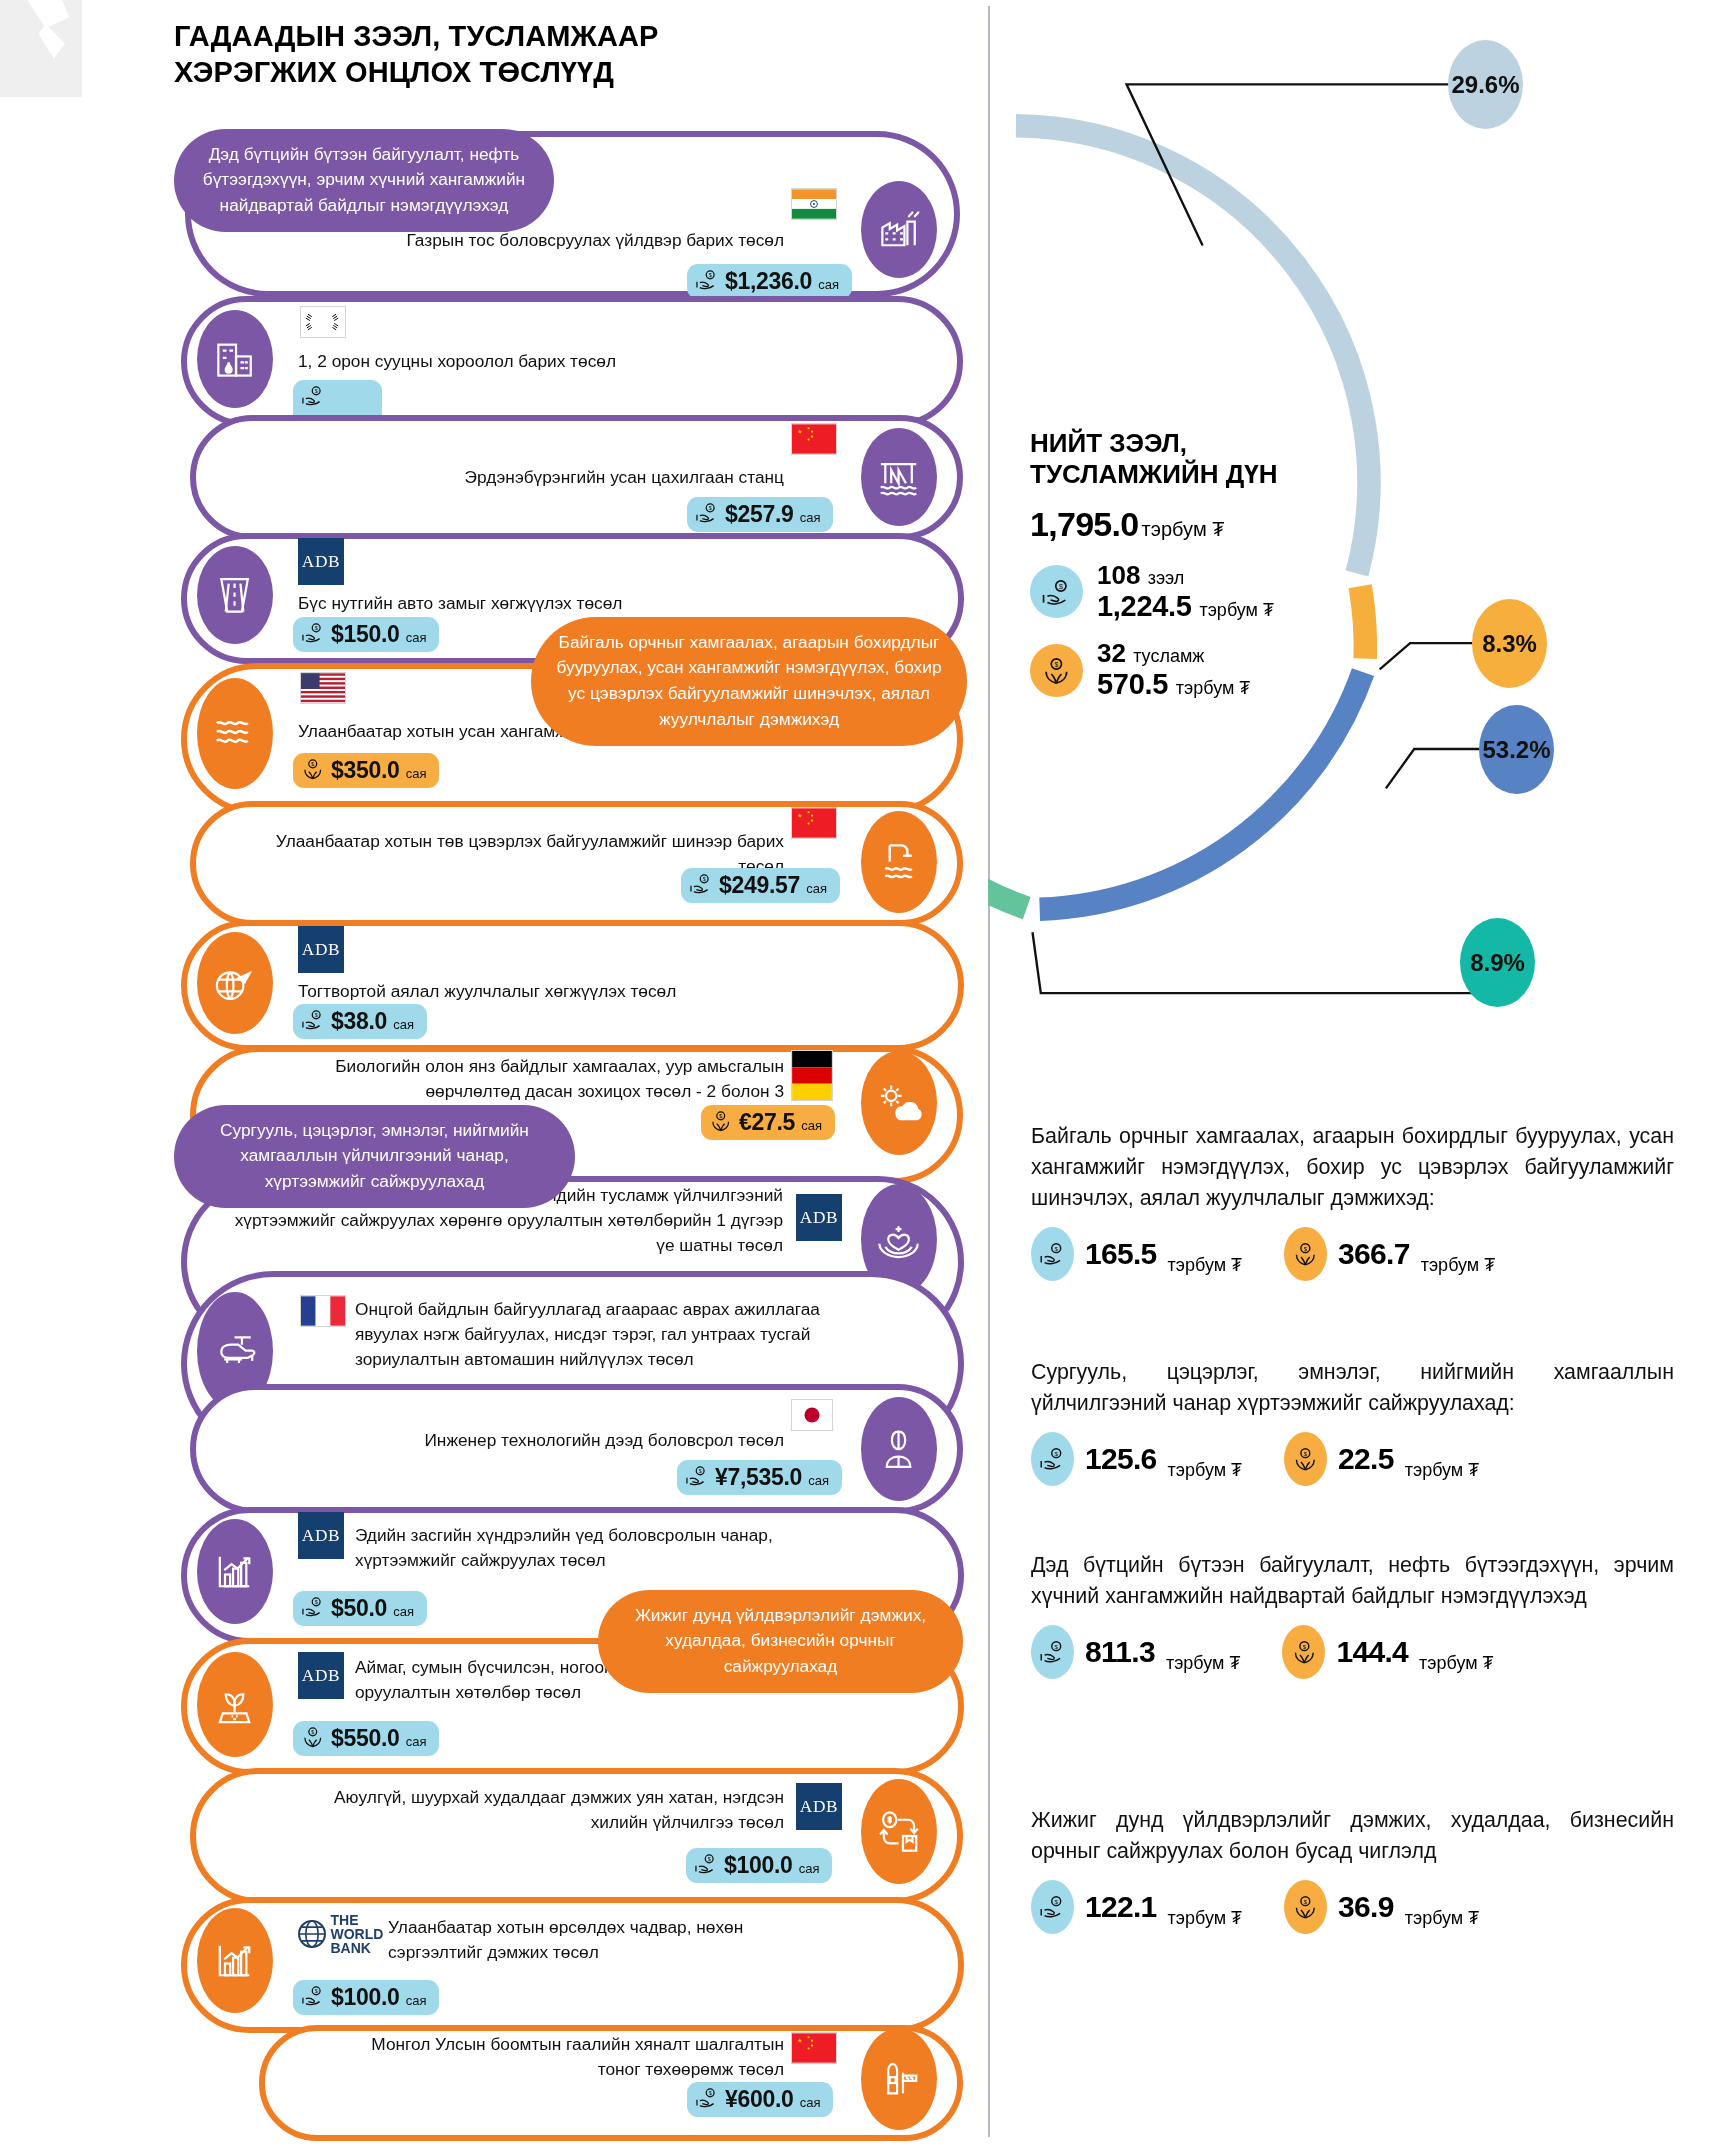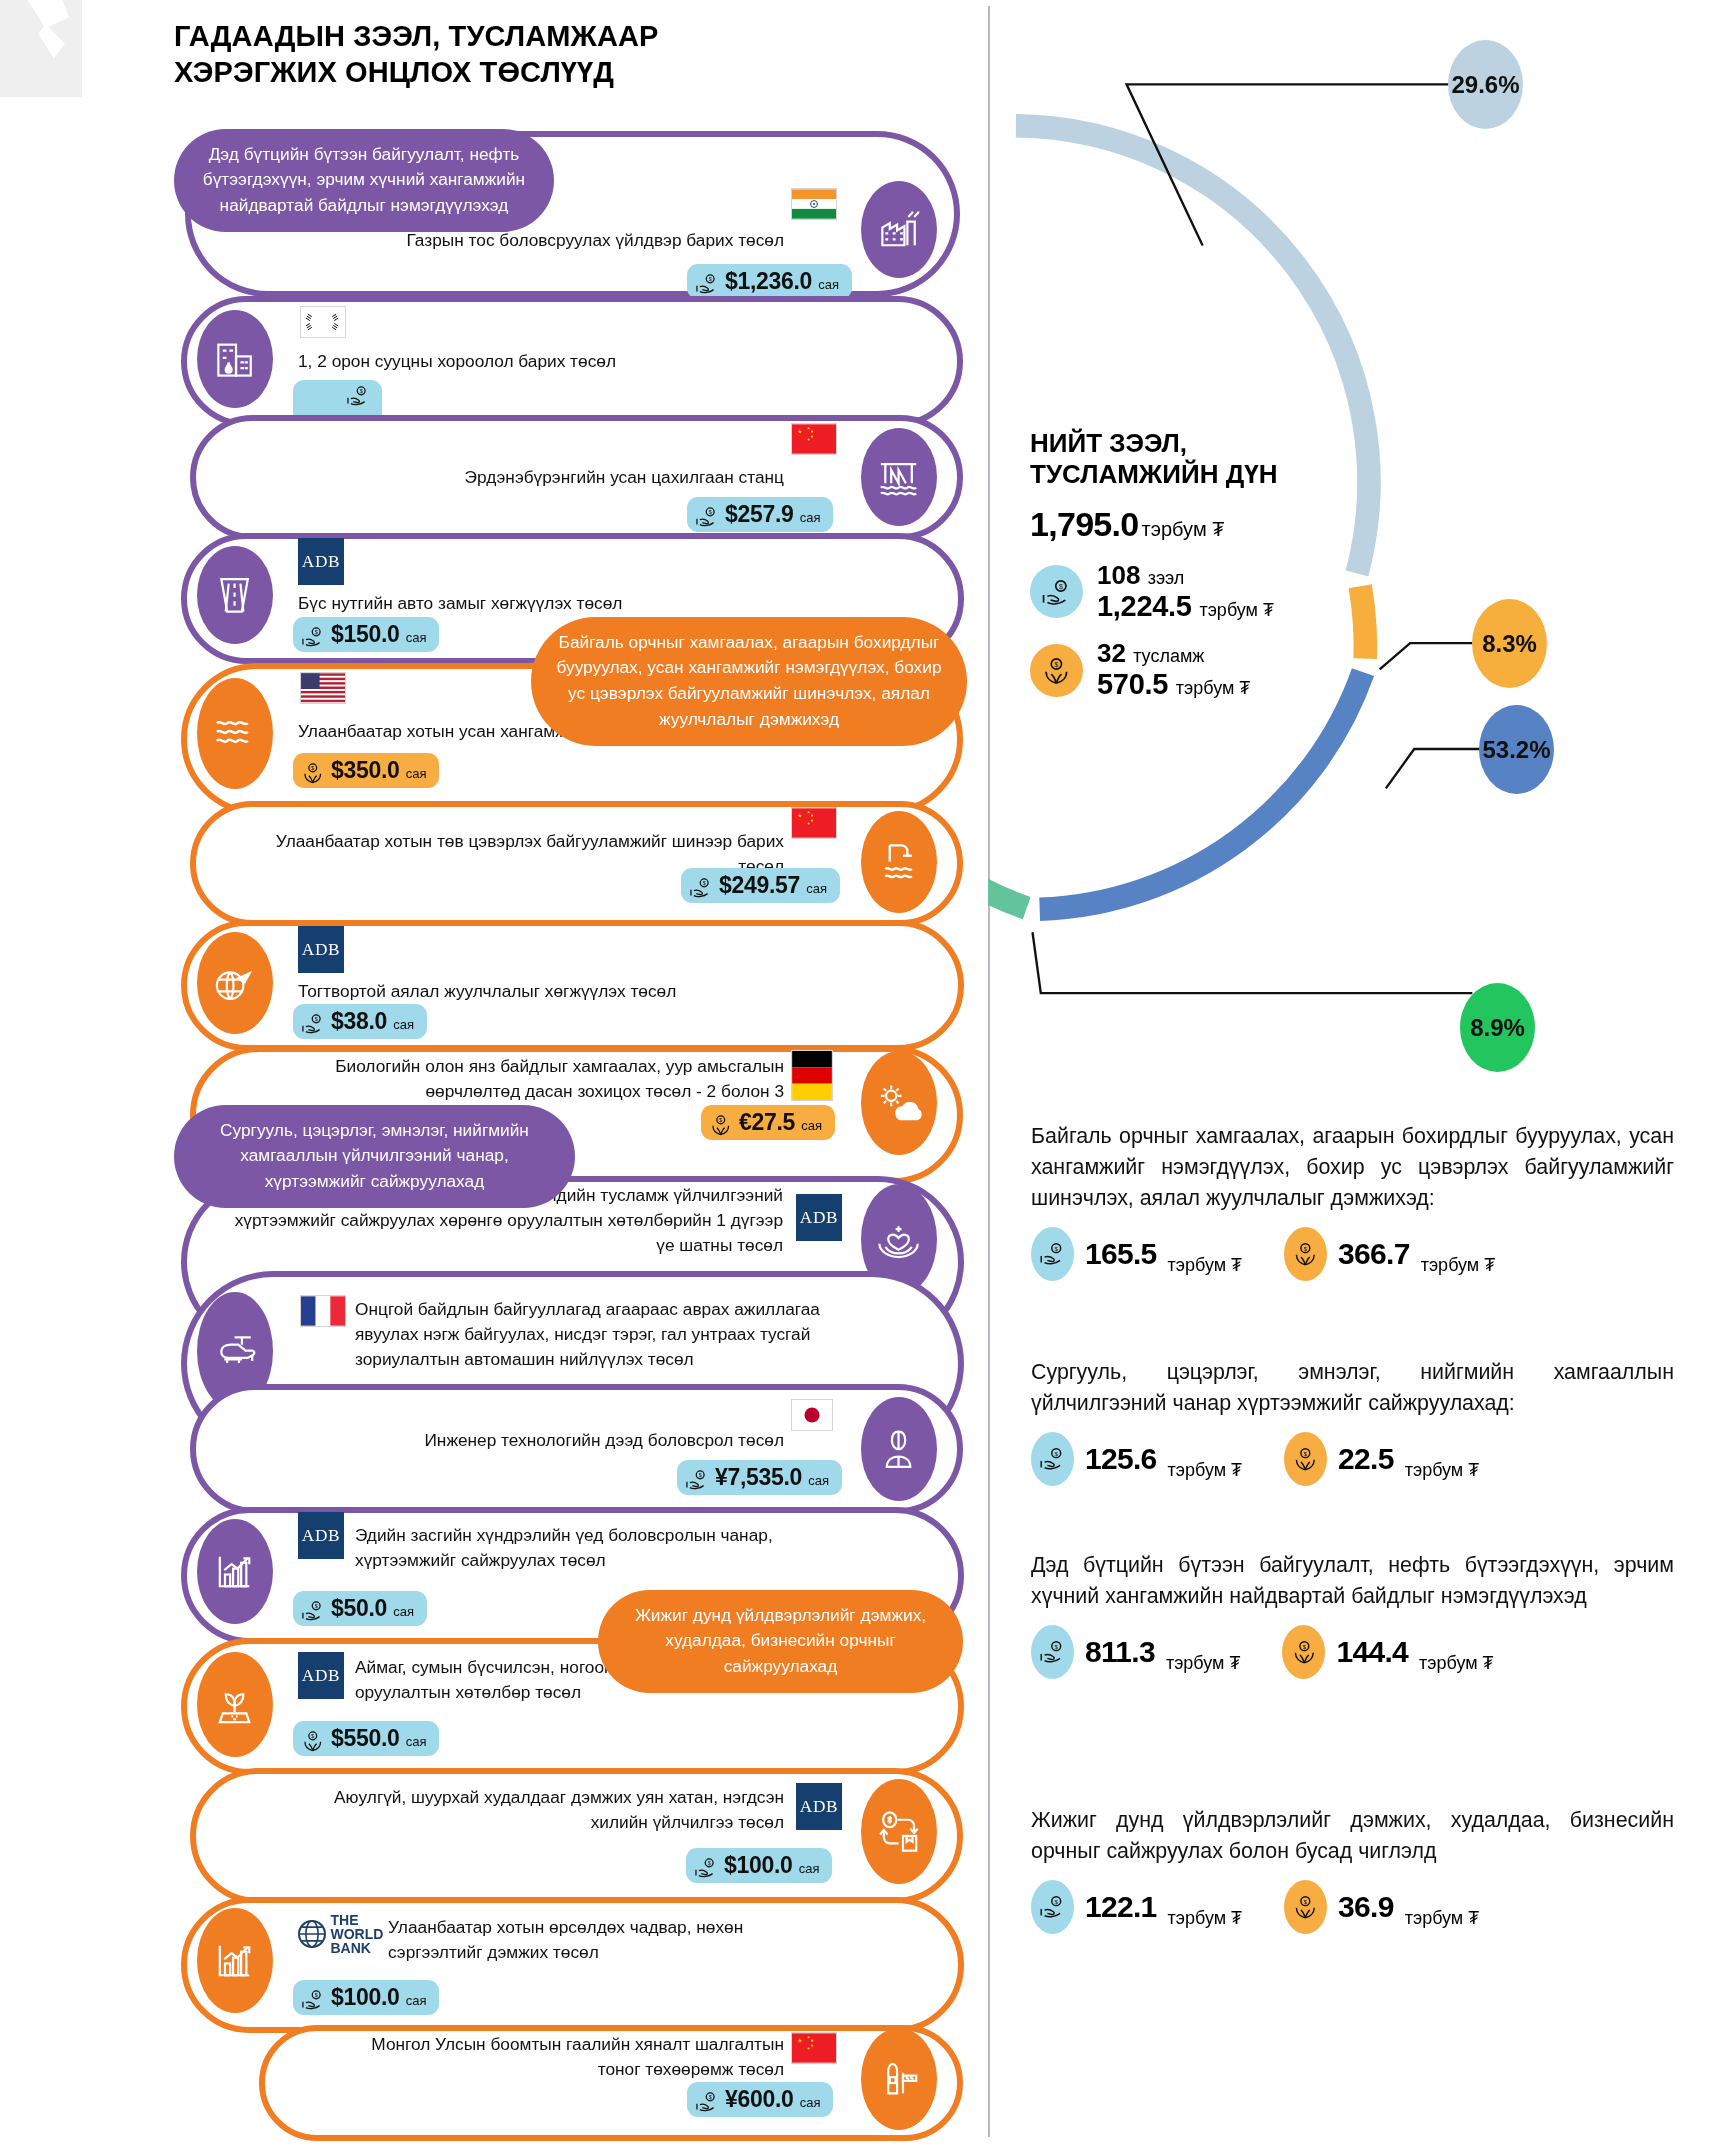--- a/index.html
+++ b/index.html
@@ -68,21 +68,21 @@
     font-family: "Liberation Sans", sans-serif;
   }
 
   .proj-name {
     position: absolute; font-size: 17.3px; color: #111; line-height: 1.45;
   }
   .proj-name.right { text-align: right; }
 
   .badge {
     position: absolute; border-radius: 11px;
-    display: flex; align-items: flex-end; gap: 6.2px;
+    display: flex; align-items: flex-start; gap: 6.2px;
     padding: 4.2px 12.5px 4.2px 8.3px; white-space: nowrap;
   }
   .badge.blue { background: #9fd9ea; }
   .badge.amber { background: #f7ad42; }
   .badge .bi { width: 23.5px; height: 23.5px; flex: 0 0 23.5px; }
   .badge .amt { font-size: 23px; font-weight: bold; color: #111; letter-spacing: -0.3px; }
   .badge .unit { font-size: 13px; color: #111; align-self: flex-end; padding-bottom: 3.5px; }
 
   
   .cat {
@@ -673,21 +673,21 @@
         <path d="M 310 355 L 200 122 L 690 122"></path>
         <path d="M 566 968 L 610 930 L 720 930"></path>
         <path d="M 575 1140 L 616 1083 L 730 1083"></path>
         <path d="M 64 1348 L 76 1436 L 700 1436"></path>
       </g>
     </svg>
 
     <div class="pct-bubble" style="left:460px; top:40px; background:#bdd2e0;">29.6%</div>
     <div class="pct-bubble" style="left:484px; top:599px; background:#f6ae3c;">8.3%</div>
     <div class="pct-bubble" style="left:491px; top:705px; background:#5782c3;">53.2%</div>
-    <div class="pct-bubble" style="left:472px; top:983px; background:#22c55e;">8.9%</div>
+    <div class="pct-bubble" style="left:472px; top:918px; background:#14b8a6;">8.9%</div>
   </div>
 
   <div class="summary">
     <div class="head">
       <div>НИЙТ ЗЭЭЛ,</div>
       <div>ТУСЛАМЖИЙН ДҮН</div>
     </div>
     <div class="total">
       <span class="num">1,795.0</span>
       <span class="unit">тэрбум ₮</span>

